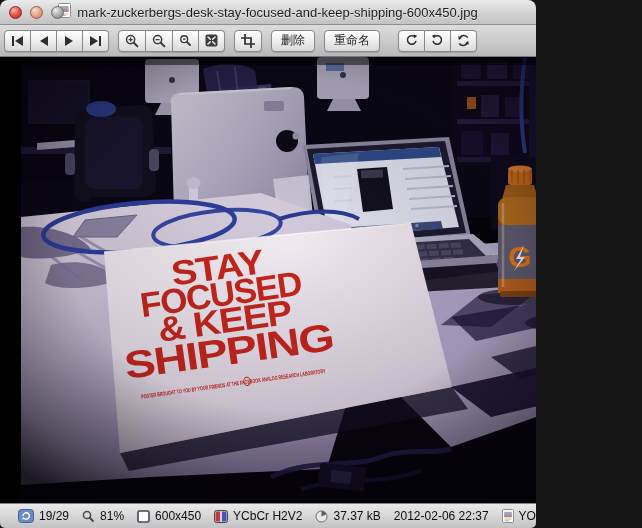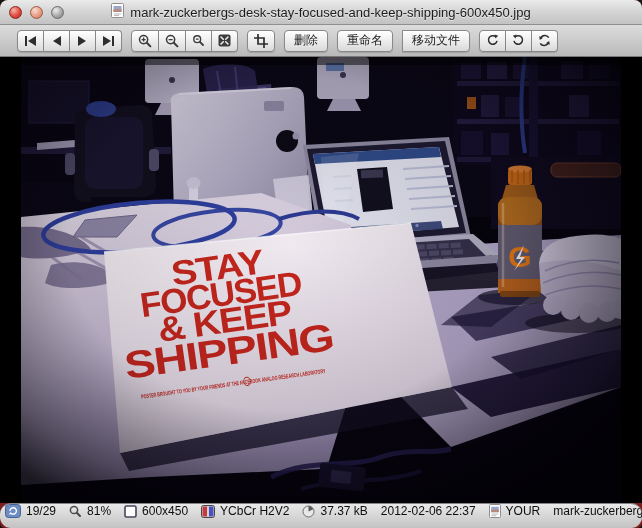--- a/index.html
+++ b/index.html
@@ -1,44 +1,44 @@
 <!DOCTYPE html>
 <html><head>
 <meta charset="utf-8">
 <style>
   html,body{margin:0;padding:0;background:#151515;overflow:hidden;}
   *{box-sizing:border-box;}
   body{font-family:"Liberation Sans",sans-serif;-webkit-font-smoothing:antialiased;}
-  .window{width:642px;height:528px;border-radius:8px 8px 5px 5px;overflow:hidden;background:#7f1d1d;position:relative;}
+  .window{width:536px;height:528px;border-radius:8px 8px 5px 5px;overflow:hidden;background:#7f1d1d;position:relative;}
 
   
   .titlebar{height:25px;background:linear-gradient(#eaeaea,#d6d6d6 45%,#c2c2c2);border-bottom:1px solid #8f8f8f;display:flex;align-items:center;position:relative;}
   .traffic{position:absolute;left:9px;top:6px;display:flex;gap:8px;}
   .light{width:13px;height:13px;border-radius:50%;cursor:default;}
   .light.close{background:radial-gradient(circle at 35% 30%,#f6b3ab,#e04a3c 55%,#a92d22);border:1px solid #8e261d;}
   .light.min{background:radial-gradient(circle at 35% 30%,#f9dccd,#e89d85 55%,#bf7258);border:1px solid #9a5c45;}
   .light.max{background:radial-gradient(circle at 35% 30%,#eeeeee,#a8a8a8 55%,#7f7f7f);border:1px solid #6d6d6d;}
   .title-wrap{margin:0 auto;display:flex;align-items:center;gap:6px;font-size:13px;color:#1c1c1c;text-shadow:0 1px 0 rgba(255,255,255,.6);}
 
   
-  .toolbar{height:32px;background:linear-gradient(#dcdcdc,#cfcfcf 40%,#b9b9b9);border-bottom:1px solid #787878;display:flex;align-items:center;padding:0 17px;gap:9px;}
+  .toolbar{height:32px;background:linear-gradient(#dcdcdc,#cfcfcf 40%,#b9b9b9);border-bottom:1px solid #787878;display:flex;align-items:center;padding:0 4px;gap:9px;}
   .btn{height:22px;border:1px solid #898989;border-radius:4px;background:linear-gradient(#ffffff,#efefef 45%,#d9d9d9);box-shadow:0 1px 1px rgba(0,0,0,.15), inset 0 1px 0 rgba(255,255,255,.8);display:inline-flex;align-items:center;justify-content:center;padding:0 9px;font-size:12px;color:#1d1d1d;cursor:default;white-space:nowrap;}
   .btn.icon{padding:0 6px;min-width:24px;}
   .group{display:inline-flex;}
   .group .btn{border-radius:0;border-left-width:0;}
   .group .btn:first-child{border-radius:4px 0 0 4px;border-left-width:1px;}
   .group .btn:last-child{border-radius:0 4px 4px 0;}
   .btn svg{display:block;}
 
   
   .image-area{position:relative;height:446px;background:#000;}
   .image-area > svg{position:absolute;left:21px;top:0;}
 
   
-  .statusbar{height:25px;background:linear-gradient(#e9e9e9,#d8d8d8 45%,#c3c3c3);border-top:1px solid #848484;display:flex;align-items:flex-start;padding:0 5px;font-size:12px;color:#0e0e0e;white-space:nowrap;overflow:hidden;border-radius:11px;}
+  .statusbar{height:25px;background:linear-gradient(#e9e9e9,#d8d8d8 45%,#c3c3c3);border-top:1px solid #848484;display:flex;align-items:center;padding:0 18px;font-size:12px;color:#0e0e0e;white-space:nowrap;overflow:hidden;}
   .seg{display:inline-flex;align-items:center;gap:5px;margin-right:13px;flex:none;}
   .seg:last-child{margin-right:0;}
   .seg svg{display:block;flex:none;}
 </style>
 </head>
 <body>
 
 <div class="window">
 
   <div class="titlebar">
@@ -121,21 +121,20 @@
       <svg width="14" height="14" viewBox="0 0 14 14">
           <path d="M4 0v10h10" fill="none" stroke="#2e2e2e" stroke-width="1.7"></path>
           <path d="M0 4h10v10" fill="none" stroke="#2e2e2e" stroke-width="1.7"></path>
         </svg>
     </button>
 
     <button class="btn">删除</button>
     <button class="btn">重命名</button>
 
     <span class="group">
-      <button class="btn">移动文件</button>
     </span>
 
     <span class="group">
       <button class="btn icon">
         <svg width="13" height="13" viewBox="0 0 13 13">
             <path d="M9.6 2.7A4.3 4.3 0 1 0 11 6.8" fill="none" stroke="#2e2e2e" stroke-width="1.5"></path>
             <path d="M8.6 0.4 12.2 1.8 9.4 4.6z" fill="#2e2e2e"></path>
           </svg>
       </button>
       <button class="btn icon">

